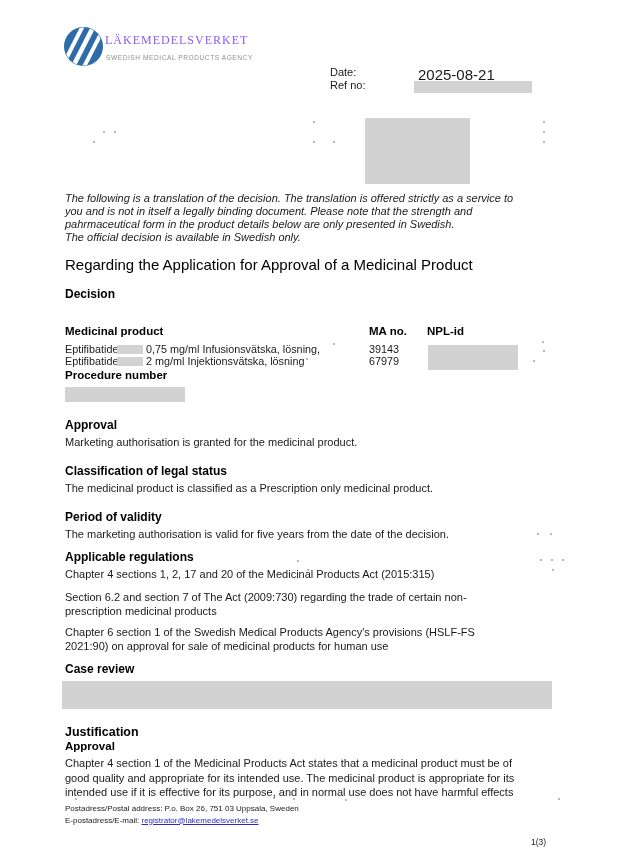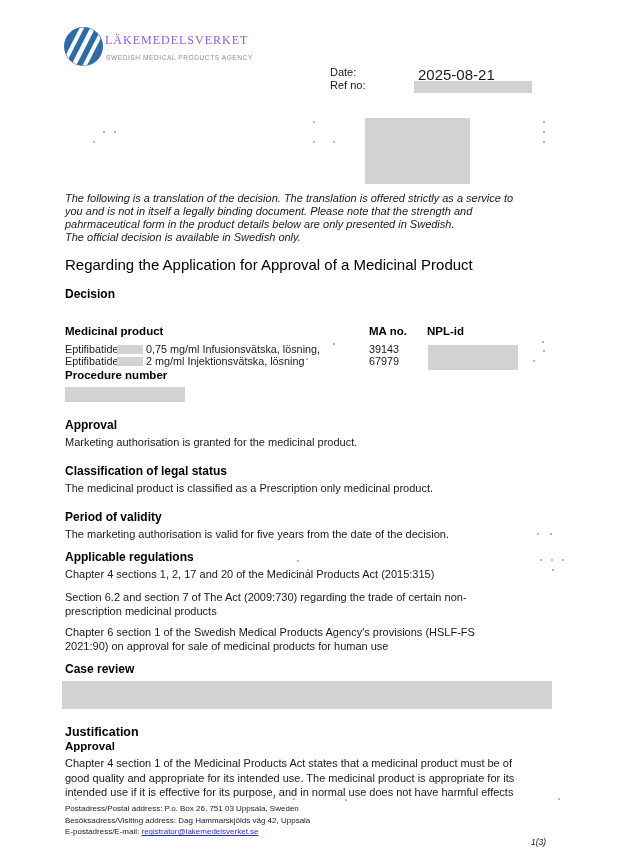--- a/index.html
+++ b/index.html
@@ -53,21 +53,21 @@
   .h-sub { position: absolute; left: 65px; font-size: 11.5px; font-weight: bold; color: #000; }
   .body-text {
     position: absolute; left: 65px; width: 512px;
     font-size: 11px; line-height: 14px; white-space: pre-line;
   }
   .body-text.tall { line-height: 14.5px; }
 
   
   .footer { position: absolute; left: 65px; top: 803px; font-size: 8px; line-height: 11.6px; color: #1a1a1a; }
   .footer a, .flink { color: #2a2ac4; text-decoration: underline; cursor: pointer; }
-  .page-num { position: absolute; left: 531px; top: 837px; font-size: 8.5px; color: #1a1a1a; font-style: italic; }
+  .page-num { position: absolute; left: 531px; top: 837px; font-size: 8.5px; color: #1a1a1a; }
 </style>
 </head>
 <body>
 
 <div class="page">
 
   <svg class="logo-icon" viewBox="0 0 39 39" aria-hidden="true">
     <defs>
       <clipPath id="globeclip">
           <circle cx="19.5" cy="19.5" r="19"></circle>
@@ -169,18 +169,17 @@
   <div class="redaction" style="left:62px;top:681px;width:490px;height:28px"></div>
 
   <div class="h-section" style="top:725px;font-size:12.5px">Justification</div>
   <div class="h-sub" style="top:740px">Approval</div>
   <div class="body-text tall" style="top:756px">Chapter 4 section 1 of the Medicinal Products Act states that a medicinal product must be of
 good quality and appropriate for its intended use. The medicinal product is appropriate for its
 intended use if it is effective for its purpose, and in normal use does not have harmful effects</div>
 
   <div class="footer">
     <div>Postadress/Postal address: P.o. Box 26, 751 03 Uppsala, Sweden</div>
-    <div>Besöksadress/Visiting address: Dag Hammarskjölds väg 42, Uppsala</div>
     <div><span>E-postadress/E-mail: </span><span class="flink">registrator@lakemedelsverket.se</span></div>
   </div>
   <div class="page-num">1(3)</div>
 
 </div>
 
 </body></html>

